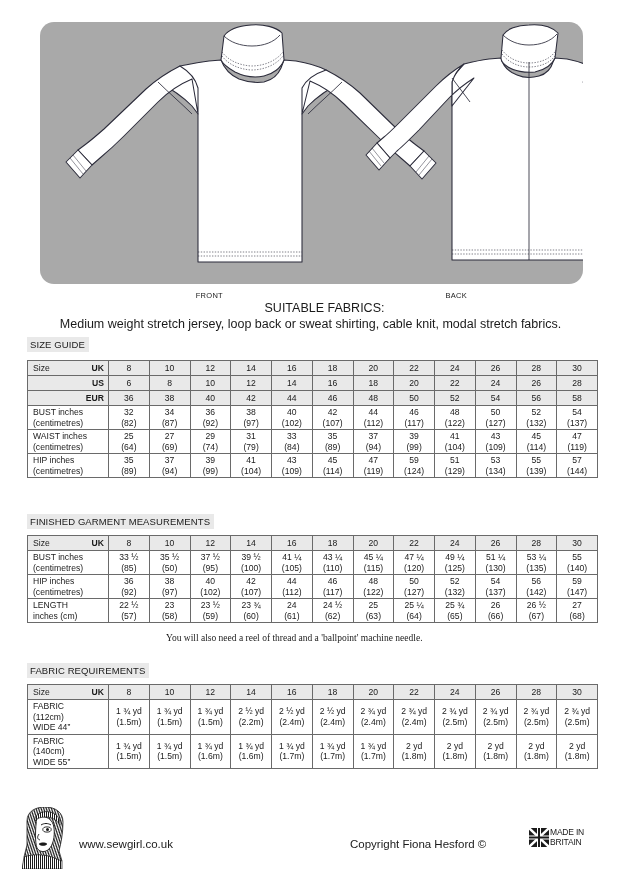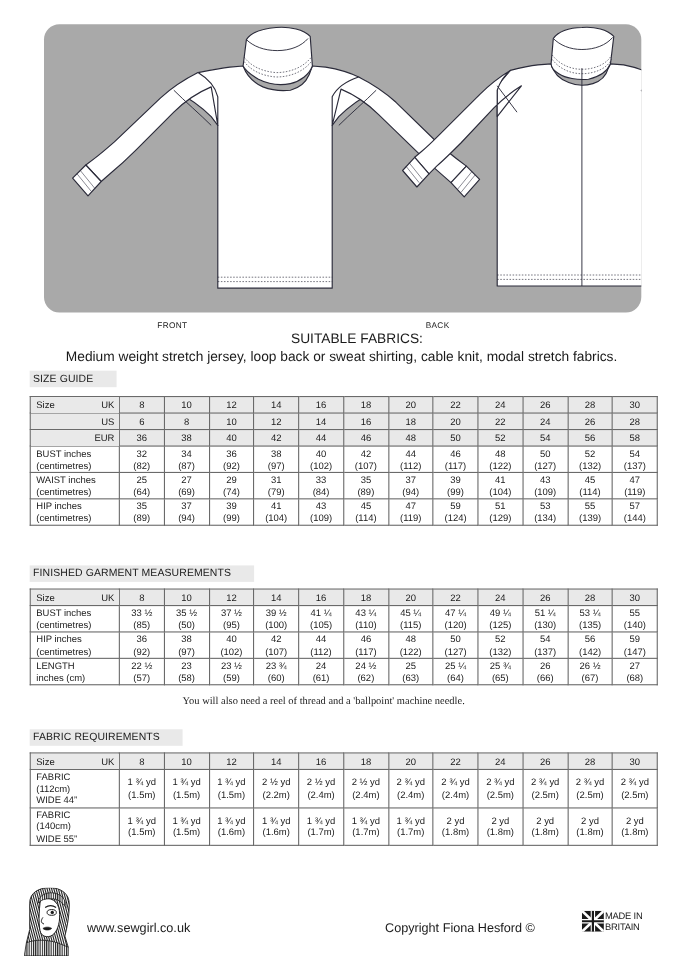--- a/index.html
+++ b/index.html
@@ -24,21 +24,21 @@
     border-radius: 14px;
   }
   #illustration-svg { display: block; width: 100%; height: 100%; }
 
   
   .view-caption {
     position: absolute;
     font-size: 7.5px;
     letter-spacing: 0.3px;
     color: #1a1a1a;
-    text-align: left;
+    text-align: right;
     width: 80px;
   }
   #caption-front { left: 143px; top: 291px; }
   #caption-back  { left: 387px; top: 291px; }
 
   
   #suitable-fabrics {
     position: absolute;
     left: 0; top: 300px;
     width: 621px;
@@ -54,21 +54,21 @@
     line-height: 16px;
   }
 
   
   .section-label {
     position: absolute;
     background: #e9e9e9;
     font-size: 9.5px;
     font-weight: normal;
     letter-spacing: 0.1px;
-    padding: 2px 21px 2px 3px;
+    padding: 2px 4px 2px 3px;
     white-space: nowrap;
   }
   #label-size-guide { left: 27px; top: 337px; }
   #label-finished   { left: 27px; top: 514px; }
   #label-fabric-req { left: 27px; top: 663px; }
 
   #fabric-req-note {
     position: absolute;
     left: 166px; top: 633px;
     font-size: 9.5px;
@@ -101,21 +101,21 @@
   table.measure-table td.rowlabel {
     text-align: left;
     padding-left: 5px;
     padding-right: 4px;
     font-size: 8.6px;
   }
   table.measure-table td.rowlabel.hdr {
     position: relative;
   }
   .lbl-left  { float: left; }
-  .lbl-right { float: right; }
+  .lbl-right { float: right; font-weight: bold; }
 
   .cell-main { display: block; }
   .cell-sub  { display: block; }
 
   #table-size-guide   { top: 360px; }
   #table-finished     { top: 535px; }
   #table-fabric       { top: 684px; }
 
   
   #footer-logo {

